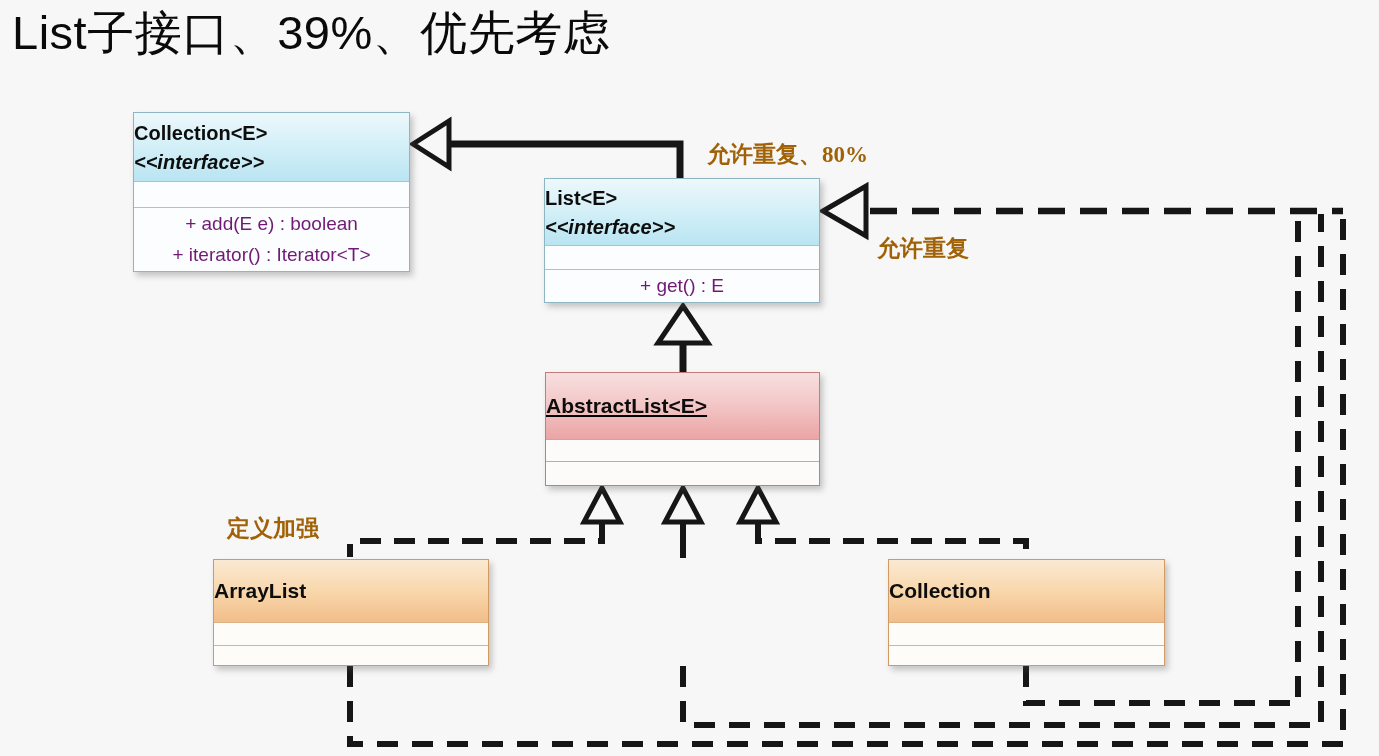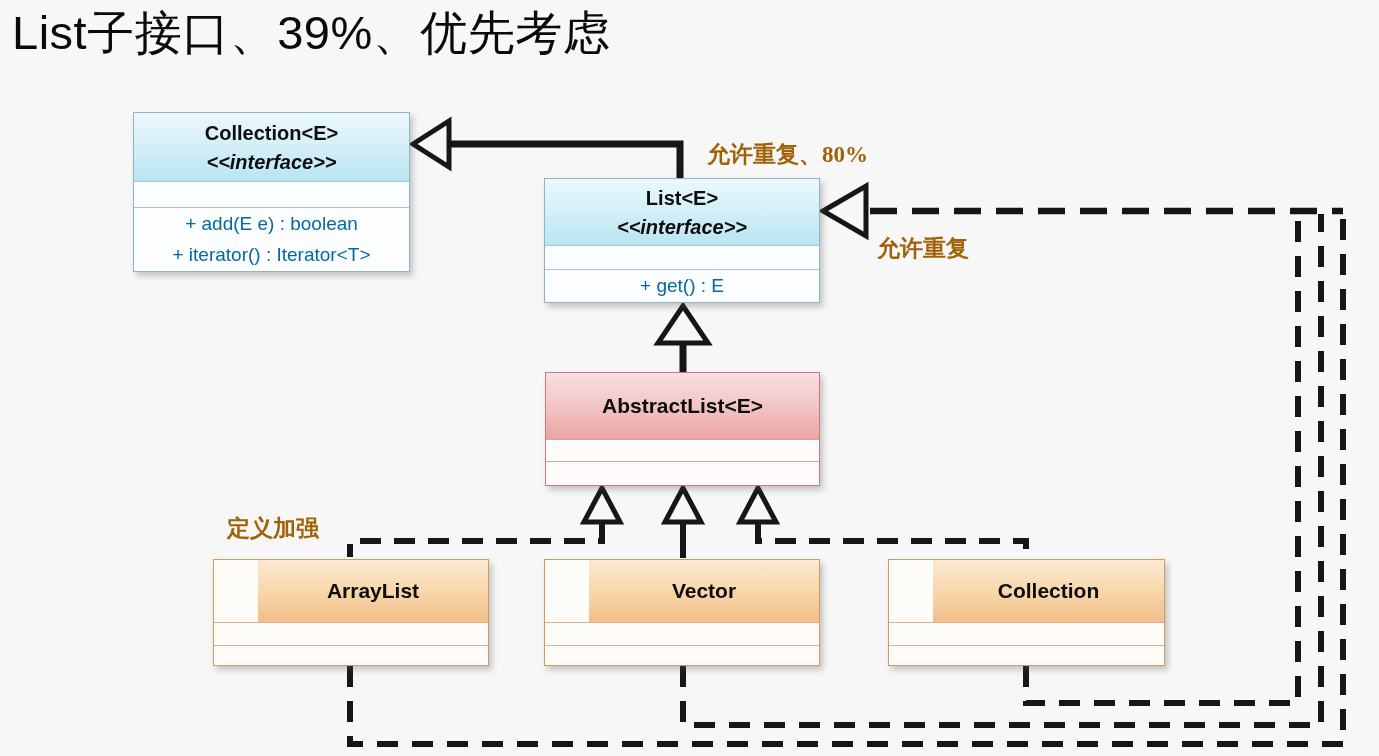--- a/index.html
+++ b/index.html
@@ -12,38 +12,38 @@
     position:absolute;left:12px;top:2px;font-size:47px;font-weight:400;
     color:#0a0a0a;letter-spacing:0.5px;white-space:nowrap;
   }
   svg.connectors{position:absolute;left:0;top:0;}
   .ubox{
     position:absolute;display:flex;flex-direction:column;
     border:1.5px solid;box-shadow:2.5px 3.5px 6px rgba(90,90,90,.32);
     box-sizing:border-box;
   }
   .hdr{
-    display:flex;flex-direction:column;align-items:center;justify-content:center;
+    display:flex;flex-direction:column;justify-content:center;
     font-weight:bold;color:#0d0d0d;flex:0 0 auto;
   }
   .hdr .cname{font-size:20px;line-height:1.5;}
   .hdr .stereo{font-size:20px;line-height:1.4;font-style:italic;}
   .row{border-top:1.5px solid;flex:1 1 auto;}
   .methods{
     display:flex;flex-direction:column;align-items:center;justify-content:center;
-    font-size:19px;line-height:1.6;color:#0369a1;font-weight:400;
+    font-size:19px;line-height:1.6;color:#701a75;font-weight:400;
   }
   .blue{border-color:#8db5c3;background:#fbfdfe;}
   .blue .hdr{background:linear-gradient(180deg,#ecf8fc 0%,#d8f1f8 40%,#b9e5f2 100%);}
   .blue .row{border-color:#a3c6d1;background:#fbfdfe;}
-  .red{border-color:#c47c7c;background:#fdfafa;}
+  .red{border-color:#c47c7c;background:#fdfafa;text-decoration:underline;}
   .red .hdr{background:linear-gradient(180deg,#f8dfdf 0%,#f3c8c8 45%,#eba4a4 100%);}
   .red .row{border-color:#d6a0a0;background:#fdfafa;}
   .orange{border-color:#d09b62;background:#fefcf8;}
-  .orange .hdr{background:linear-gradient(180deg,#fbe9d4 0%,#f8d7ab 50%,#f2bd8a 100%);margin-left:44px;}
+  .orange .hdr{background:linear-gradient(180deg,#fbe9d4 0%,#f8d7ab 50%,#f2bd8a 100%);}
   .orange .row{border-color:#ddb286;background:#fefcf8;}
   .bighdr .cname{font-size:21px;}
   .note{
     position:absolute;font-family:"Liberation Serif","DejaVu Serif",serif;
     font-weight:bold;font-size:23px;color:#a16207;white-space:nowrap;
   }
 </style>
 </head>
 <body>
 
@@ -128,27 +128,20 @@
   </div>
 
   <div class="ubox orange" style="left:213px;top:559px;width:276px;height:107px">
     <div class="hdr bighdr" style="height:62px">
       <div class="cname">ArrayList</div>
     </div>
     <div class="row" style="flex:0 0 22px"></div>
     <div class="row"></div>
   </div>
 
-  <div class="ubox orange" style="left:544px;top:559px;width:276px;height:107px">
-    <div class="hdr bighdr" style="height:62px">
-      <div class="cname">Vector</div>
-    </div>
-    <div class="row" style="flex:0 0 22px"></div>
-    <div class="row"></div>
-  </div>
 
   <div class="ubox orange" style="left:888px;top:559px;width:277px;height:107px">
     <div class="hdr bighdr" style="height:62px">
       <div class="cname">Collection</div>
     </div>
     <div class="row" style="flex:0 0 22px"></div>
     <div class="row"></div>
   </div>
 
   <div class="note" style="left:707px;top:139px">允许重复、80%</div>

